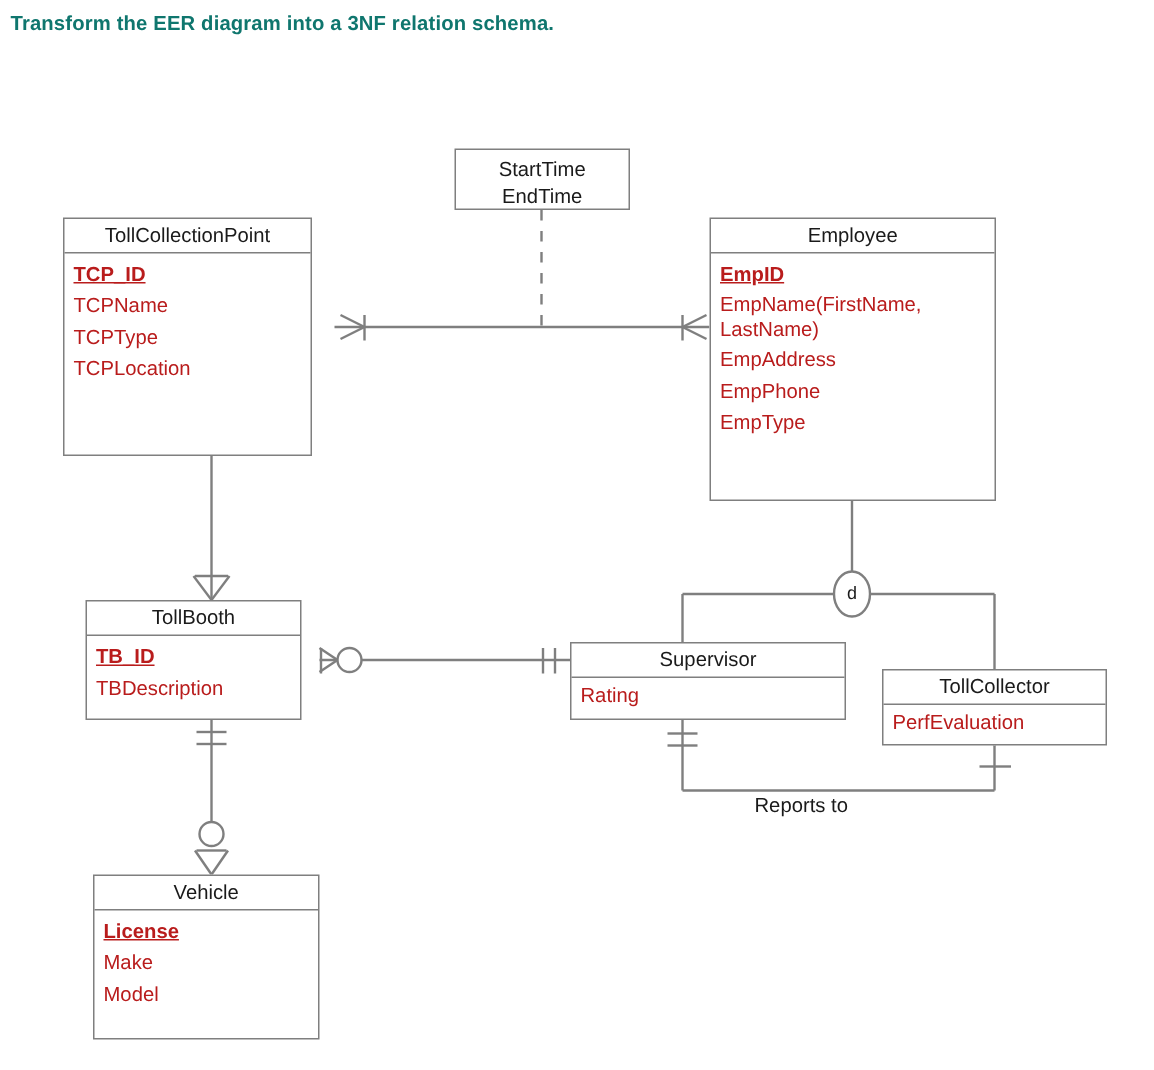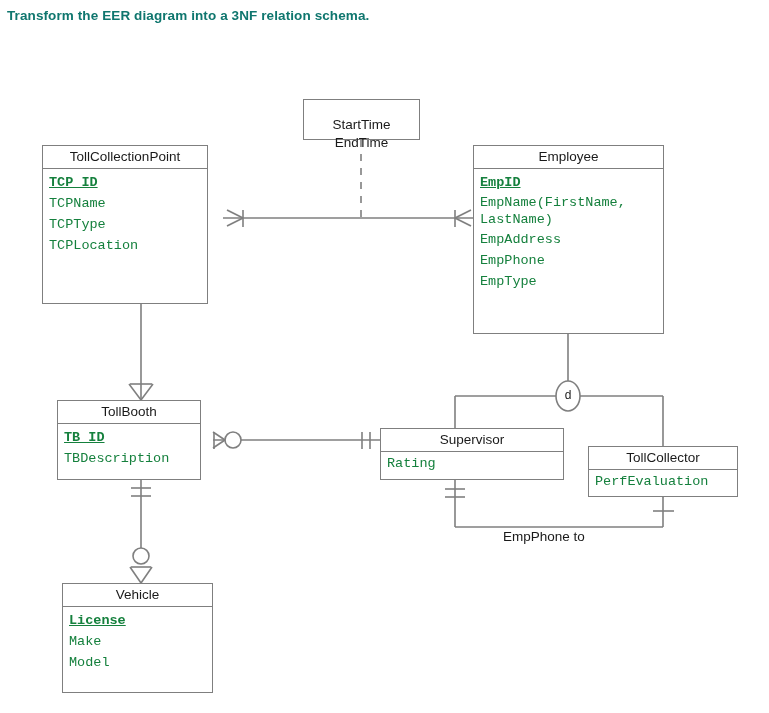--- a/index.html
+++ b/index.html
@@ -48,41 +48,40 @@
     line-height: 15px;
     white-space: nowrap;
   }
   .attr-list {
     padding: 3px 0 4px 0;
   }
   .attr {
     font-size: 13.5px;
     line-height: 19px;
     padding: 1px 4px 1px 6px;
-    color: #15803d;
-    white-space: nowrap;
-    font-family: Liberation Mono, monospace;
+    color: #b91c1c;
+    white-space: nowrap;
   }
   .attr.pk {
     font-weight: bold;
     text-decoration: underline;
   }
   .attr.wrap {
     white-space: normal;
     line-height: 17px;
   }
   .note-box {
     position: absolute;
     border: 1px solid #7f7f7f;
     background: #ffffff;
     box-sizing: border-box;
     text-align: center;
     font-size: 13.5px;
     line-height: 18px;
-    padding-top: 16px;
+    padding-top: 4px;
     z-index: 5;
   }
   .note-line { display: block; }
   .edge-label {
     position: absolute;
     font-size: 13.5px;
     color: #1a1a1a;
     white-space: nowrap;
     z-index: 6;
   }
@@ -243,13 +242,13 @@
 
 <div class="entity-box" style="left:588px; top:446px; width:150px; height:51px;">
   <div class="entity-header">TollCollector</div>
   <div class="attr-list" style="padding:1px 0 2px 0;">
     <div class="attr">PerfEvaluation</div>
   </div>
 </div>
 
 <div class="disjoint-label" style="left:558px; top:388px; width:20px;">d</div>
 
-<div class="edge-label" style="left:503px; top:529px;">EmpPhone to</div>
+<div class="edge-label" style="left:503px; top:529px;">Reports to</div>
 
 </body></html>

